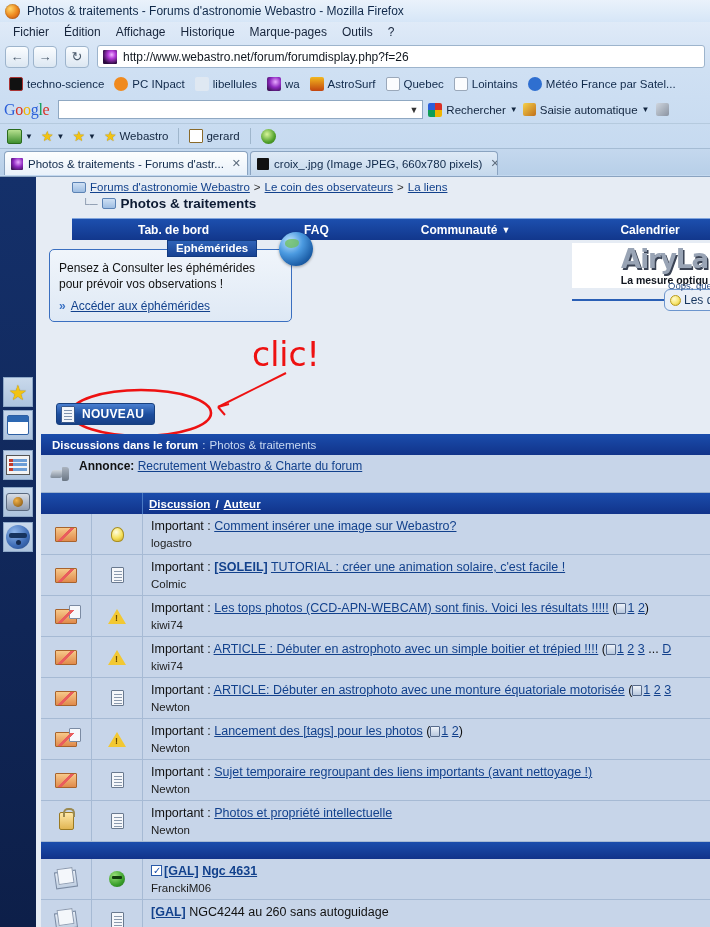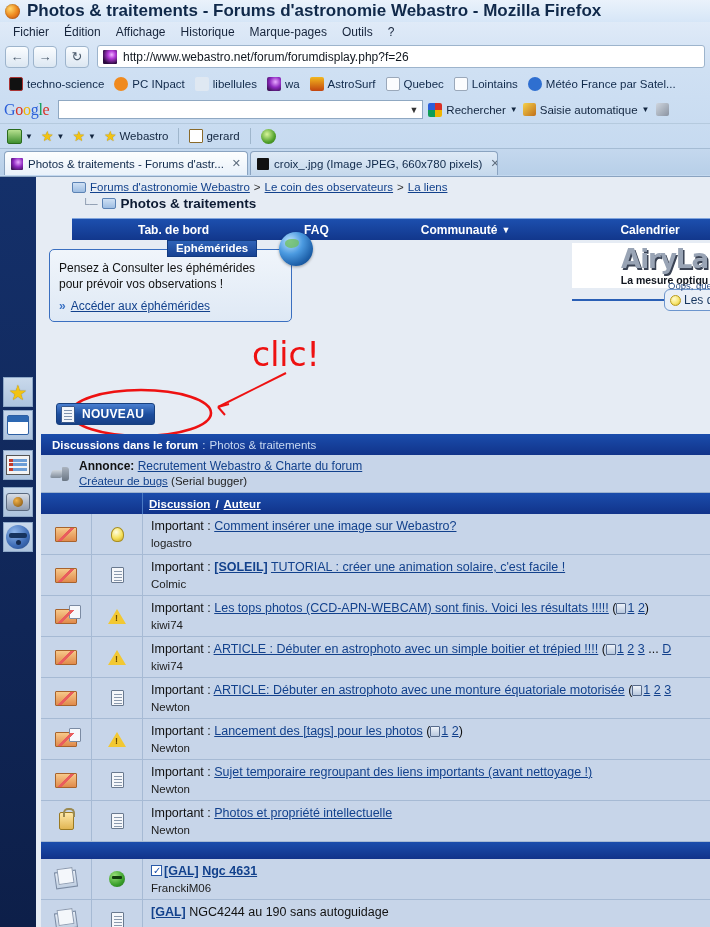--- a/index.html
+++ b/index.html
@@ -31,21 +31,21 @@
     background: linear-gradient(#eaf2fb, #d6e6f7);
   }
   .ff-logo {
     width: 15px; height: 15px; margin-right: 7px;
     border-radius: 50%;
     background: radial-gradient(circle at 35% 32%, #ffd76a 0%, #ef8b21 48%, #c44a12 100%);
     box-shadow: inset 0 0 2px rgba(0,0,0,.4);
     flex: 0 0 auto;
   }
   .title-text {
-    font-size: 17px; color: #10294a; white-space: nowrap; font-weight: bold;
+    font-size: 12px; color: #10294a; white-space: nowrap;
   }
 
   .menubar {
     height: 20px;
     display: flex; align-items: center;
     padding-left: 6px; gap: 1px;
   }
   .menu-item {
     padding: 2px 7px; font-size: 12px; color: #16243b;
     cursor: default; white-space: nowrap;
@@ -569,24 +569,20 @@
 
     <div class="annonce">
       <div class="iconcell">
         <span class="megaphone"></span>
       </div>
       <div class="txt">
         <div class="t1">
           <b>Annonce:</b>
           <a href="#">Recrutement Webastro &amp; Charte du forum</a>
         </div>
-        <div class="t2">
-          <a href="#">Créateur de bugs</a>
-          <span>(Serial bugger)</span>
-        </div>
       </div>
     </div>
 
     <div class="colhead">
       <div class="c"></div>
       <div class="lbls">
         <a href="#">Discussion</a>
         <span class="slash">/</span>
         <a href="#">Auteur</a>
       </div>
@@ -748,21 +744,21 @@
       <div class="trow">
         <div class="c1">
             <span class="envop"></span>
           </div>
         <div class="c2">
             <span class="noteic"></span>
           </div>
         <div class="c3">
           <div class="ti">
             <a href="#" class="b">[GAL]</a>
-            <span>NGC4244 au 190 sans autoguidage</span>
+            <span>NGC4244 au 260 sans autoguidage</span>
           </div>
           <div class="au"></div>
         </div>
       </div>
 
     </div>
   </div>
 </div>
 
 </body></html>

